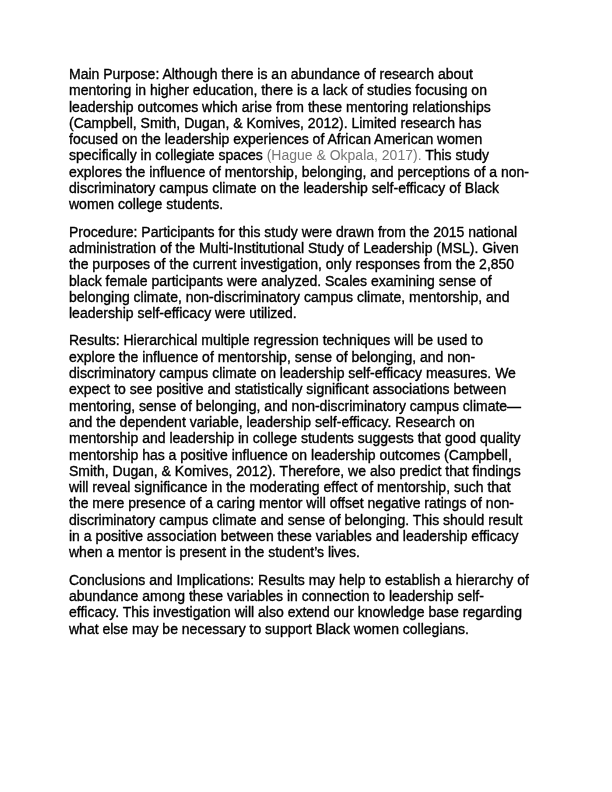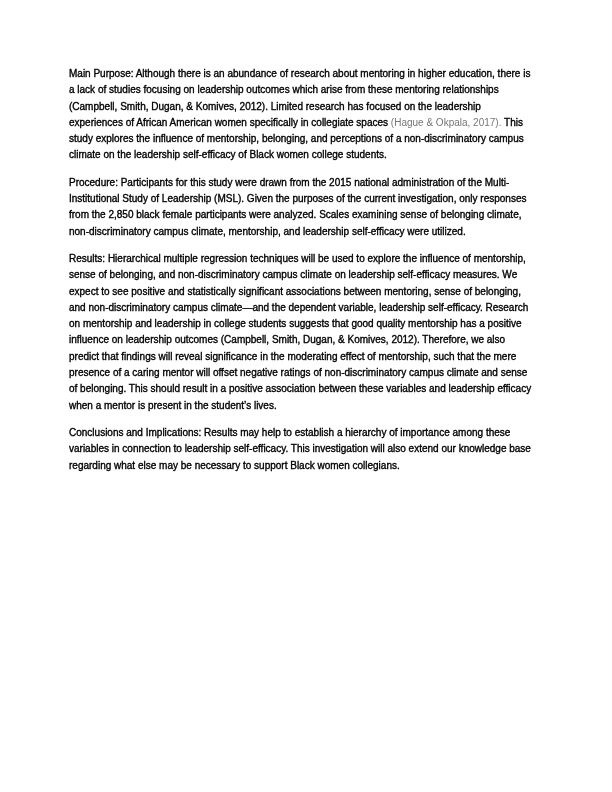--- a/index.html
+++ b/index.html
@@ -14,21 +14,21 @@
     background: #ffffff;
     box-sizing: border-box;
     padding: 66px 72px 0 69px;
     overflow: hidden;
   }
   .doc-content {
     width: 100%;
   }
   .para {
     font-family: "Liberation Sans", "DejaVu Sans", sans-serif;
-    font-size: 10px;
+    font-size: 14px;
     line-height: 16.3px;
     font-weight: 400;
     color: #000000;
     margin: 0 8px 11px 0;
     text-align: left;
     -webkit-text-stroke: 0.35px currentColor;
   }
   .para:last-child {
     margin-bottom: 0;
   }
@@ -42,15 +42,15 @@
   }
 </style>
 </head>
 <body>
 
 <div class="page" style="background: rgb(255, 255, 255);">
   <div class="doc-content">
       <p class="para" style="color: rgb(0, 0, 0);"><span class="seg">Main Purpose: Although there is an abundance of research about mentoring in higher education, there is a lack of studies focusing on leadership outcomes which arise from these mentoring relationships (Campbell, Smith, Dugan, &amp; Komives, 2012). Limited research has focused on the leadership experiences of African American women specifically in collegiate spaces </span><span class="seg citation" style="color: rgb(117, 117, 117);">(Hague &amp; Okpala, 2017).</span><span class="seg"> This study explores the influence of mentorship, belonging, and perceptions of a non-discriminatory campus climate on the leadership self-efficacy of Black women college students.</span></p>
       <p class="para" style="color: rgb(0, 0, 0);"><span class="seg">Procedure: Participants for this study were drawn from the 2015 national administration of the Multi-Institutional Study of Leadership (MSL). Given the purposes of the current investigation, only responses from the 2,850 black female participants were analyzed. Scales examining sense of belonging climate, non-discriminatory campus climate, mentorship, and leadership self-efficacy were utilized.</span></p>
       <p class="para" style="color: rgb(0, 0, 0);"><span class="seg">Results: Hierarchical multiple regression techniques will be used to explore the influence of mentorship, sense of belonging, and non-discriminatory campus climate on leadership self-efficacy measures. We expect to see positive and statistically significant associations between mentoring, sense of belonging, and non-discriminatory campus climate—and the dependent variable, leadership self-efficacy. Research on mentorship and leadership in college students suggests that good quality mentorship has a positive influence on leadership outcomes (Campbell, Smith, Dugan, &amp; Komives, 2012). Therefore, we also predict that findings will reveal significance in the moderating effect of mentorship, such that the mere presence of a caring mentor will offset negative ratings of non-discriminatory campus climate and sense of belonging. This should result in a positive association between these variables and leadership efficacy when a mentor is present in the student’s lives.</span></p>
-      <p class="para" style="color: rgb(0, 0, 0);"><span class="seg">Conclusions and Implications: Results may help to establish a hierarchy of importance among these variables in connection to leadership self-efficacy. This investigation will also extend our knowledge base regarding what else may be necessary to support Black women collegians.</span></p>
+      <p class="para" style="color: rgb(0, 0, 0);"><span class="seg">Conclusions and Implications: Results may help to establish a hierarchy of abundance among these variables in connection to leadership self-efficacy. This investigation will also extend our knowledge base regarding what else may be necessary to support Black women collegians.</span></p>
     </div>
 </div>
 
 </body></html>

